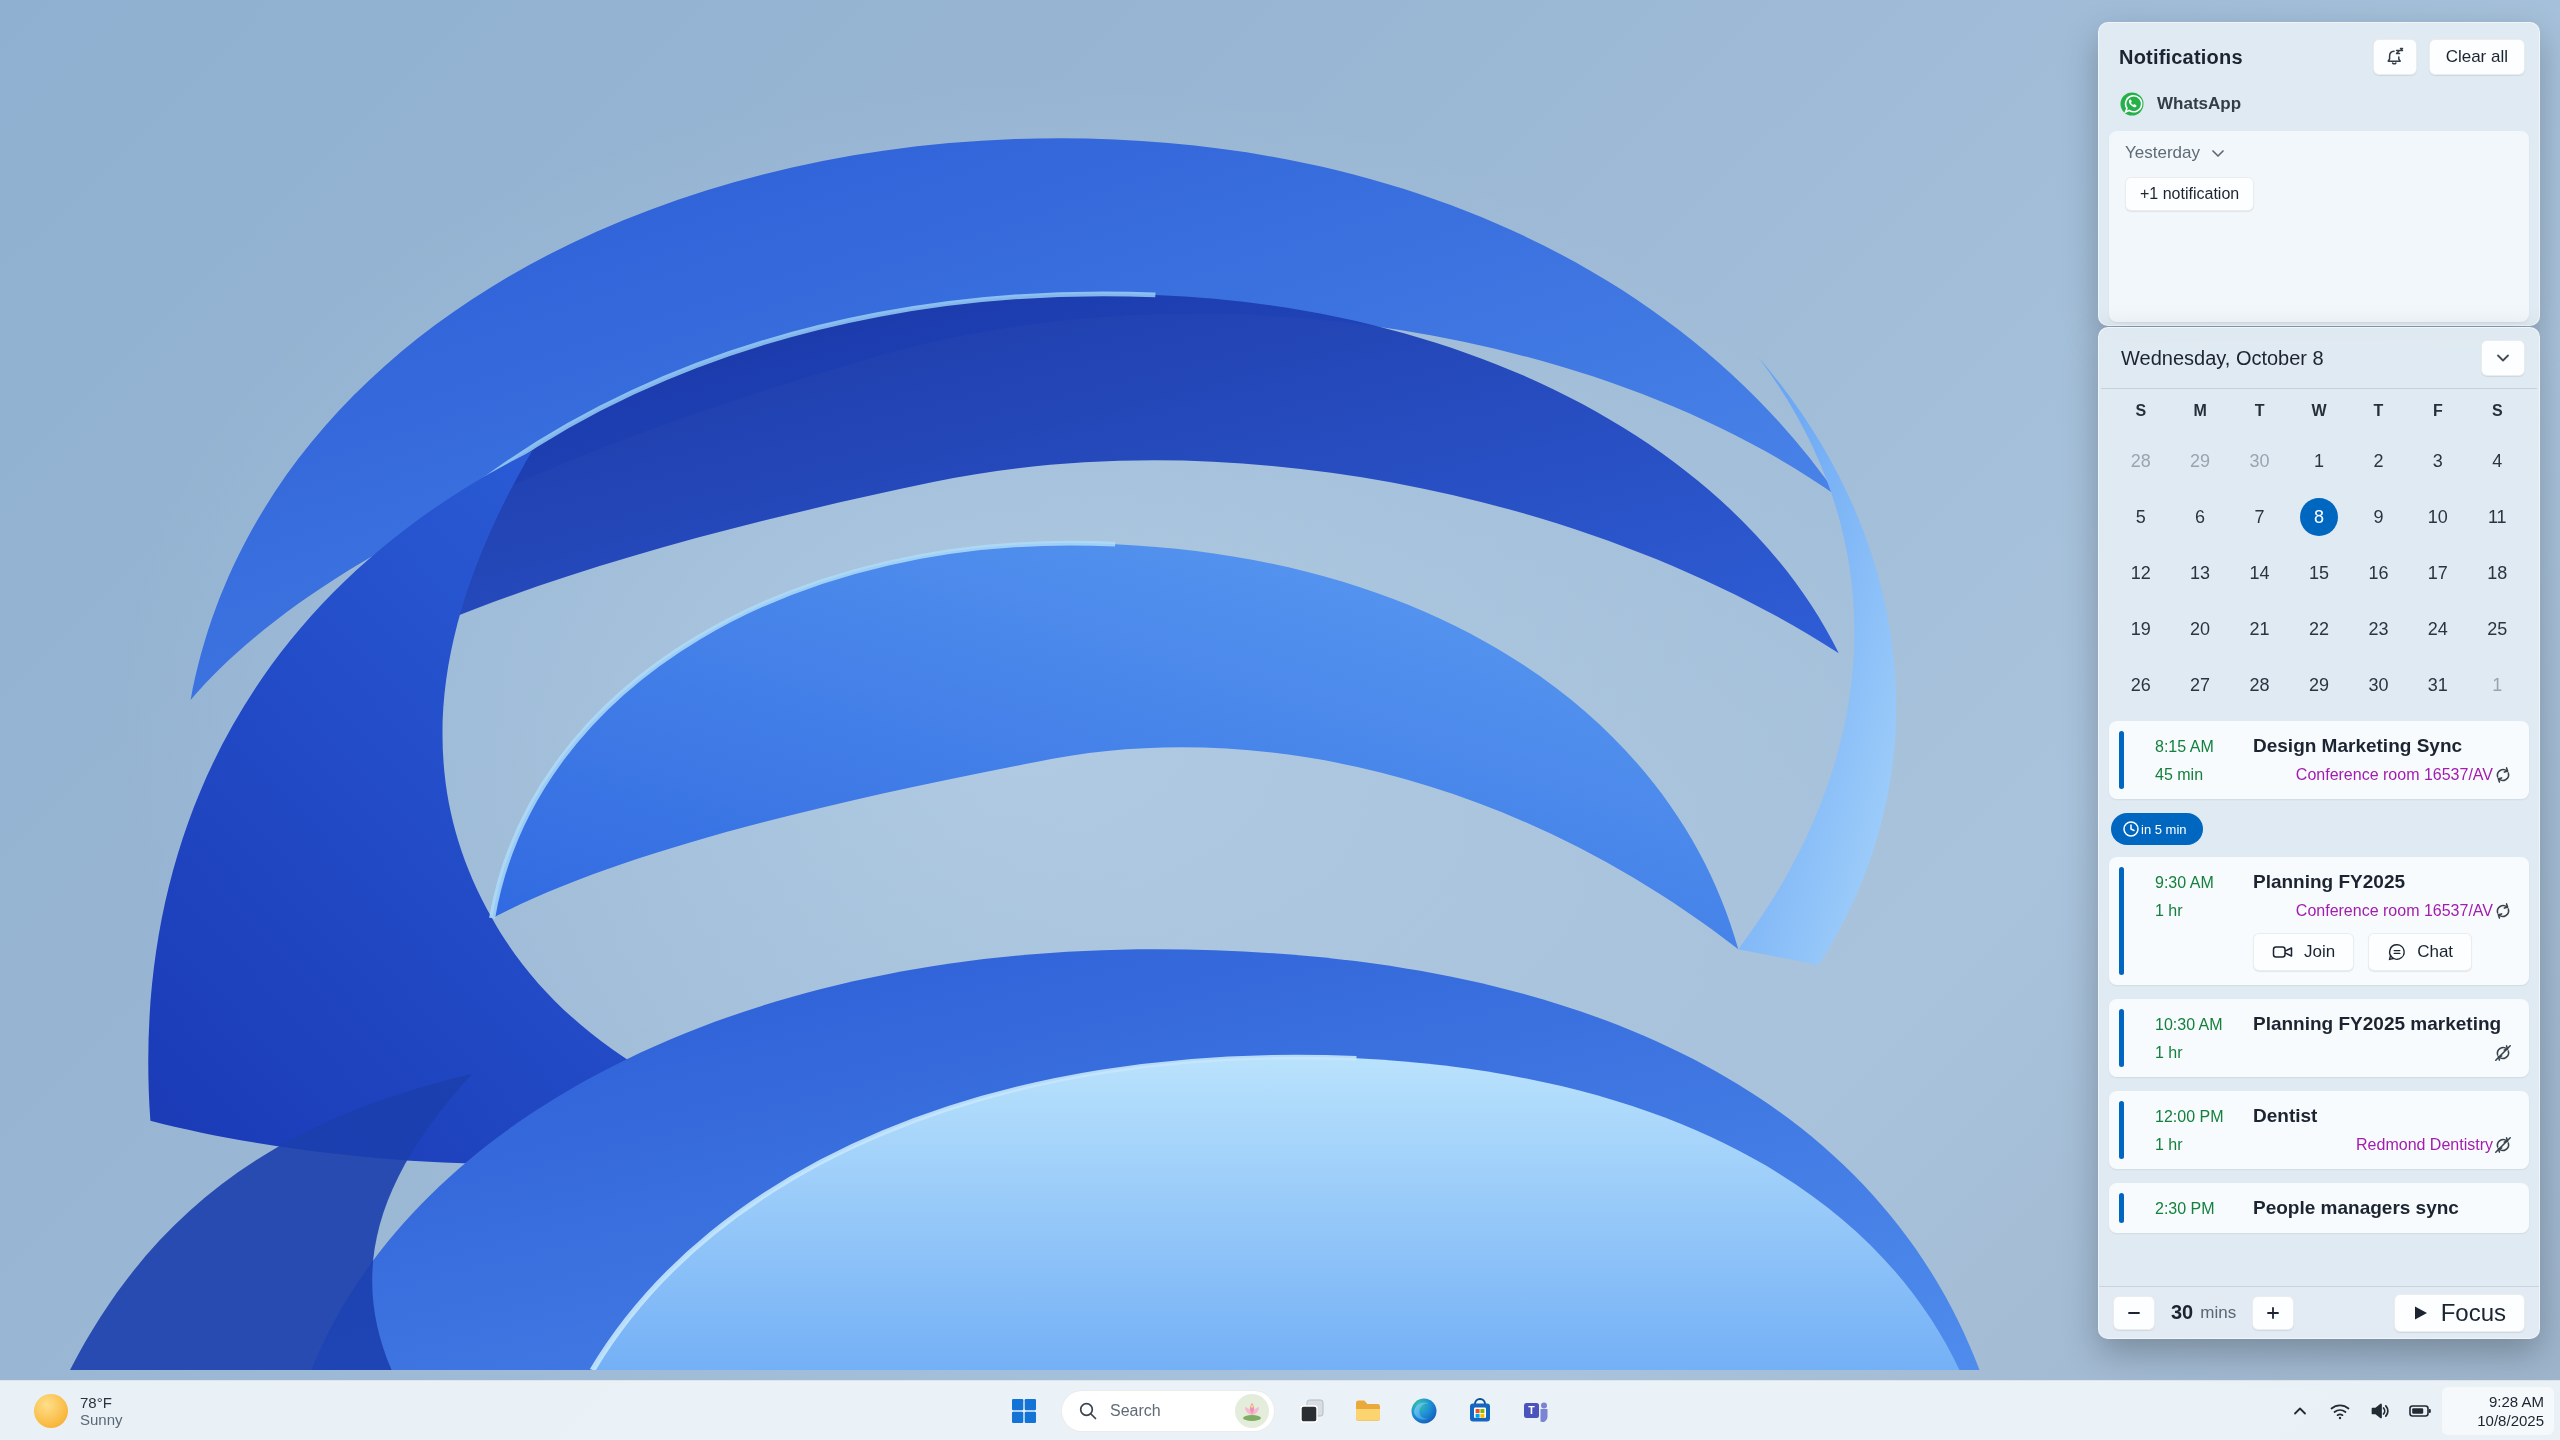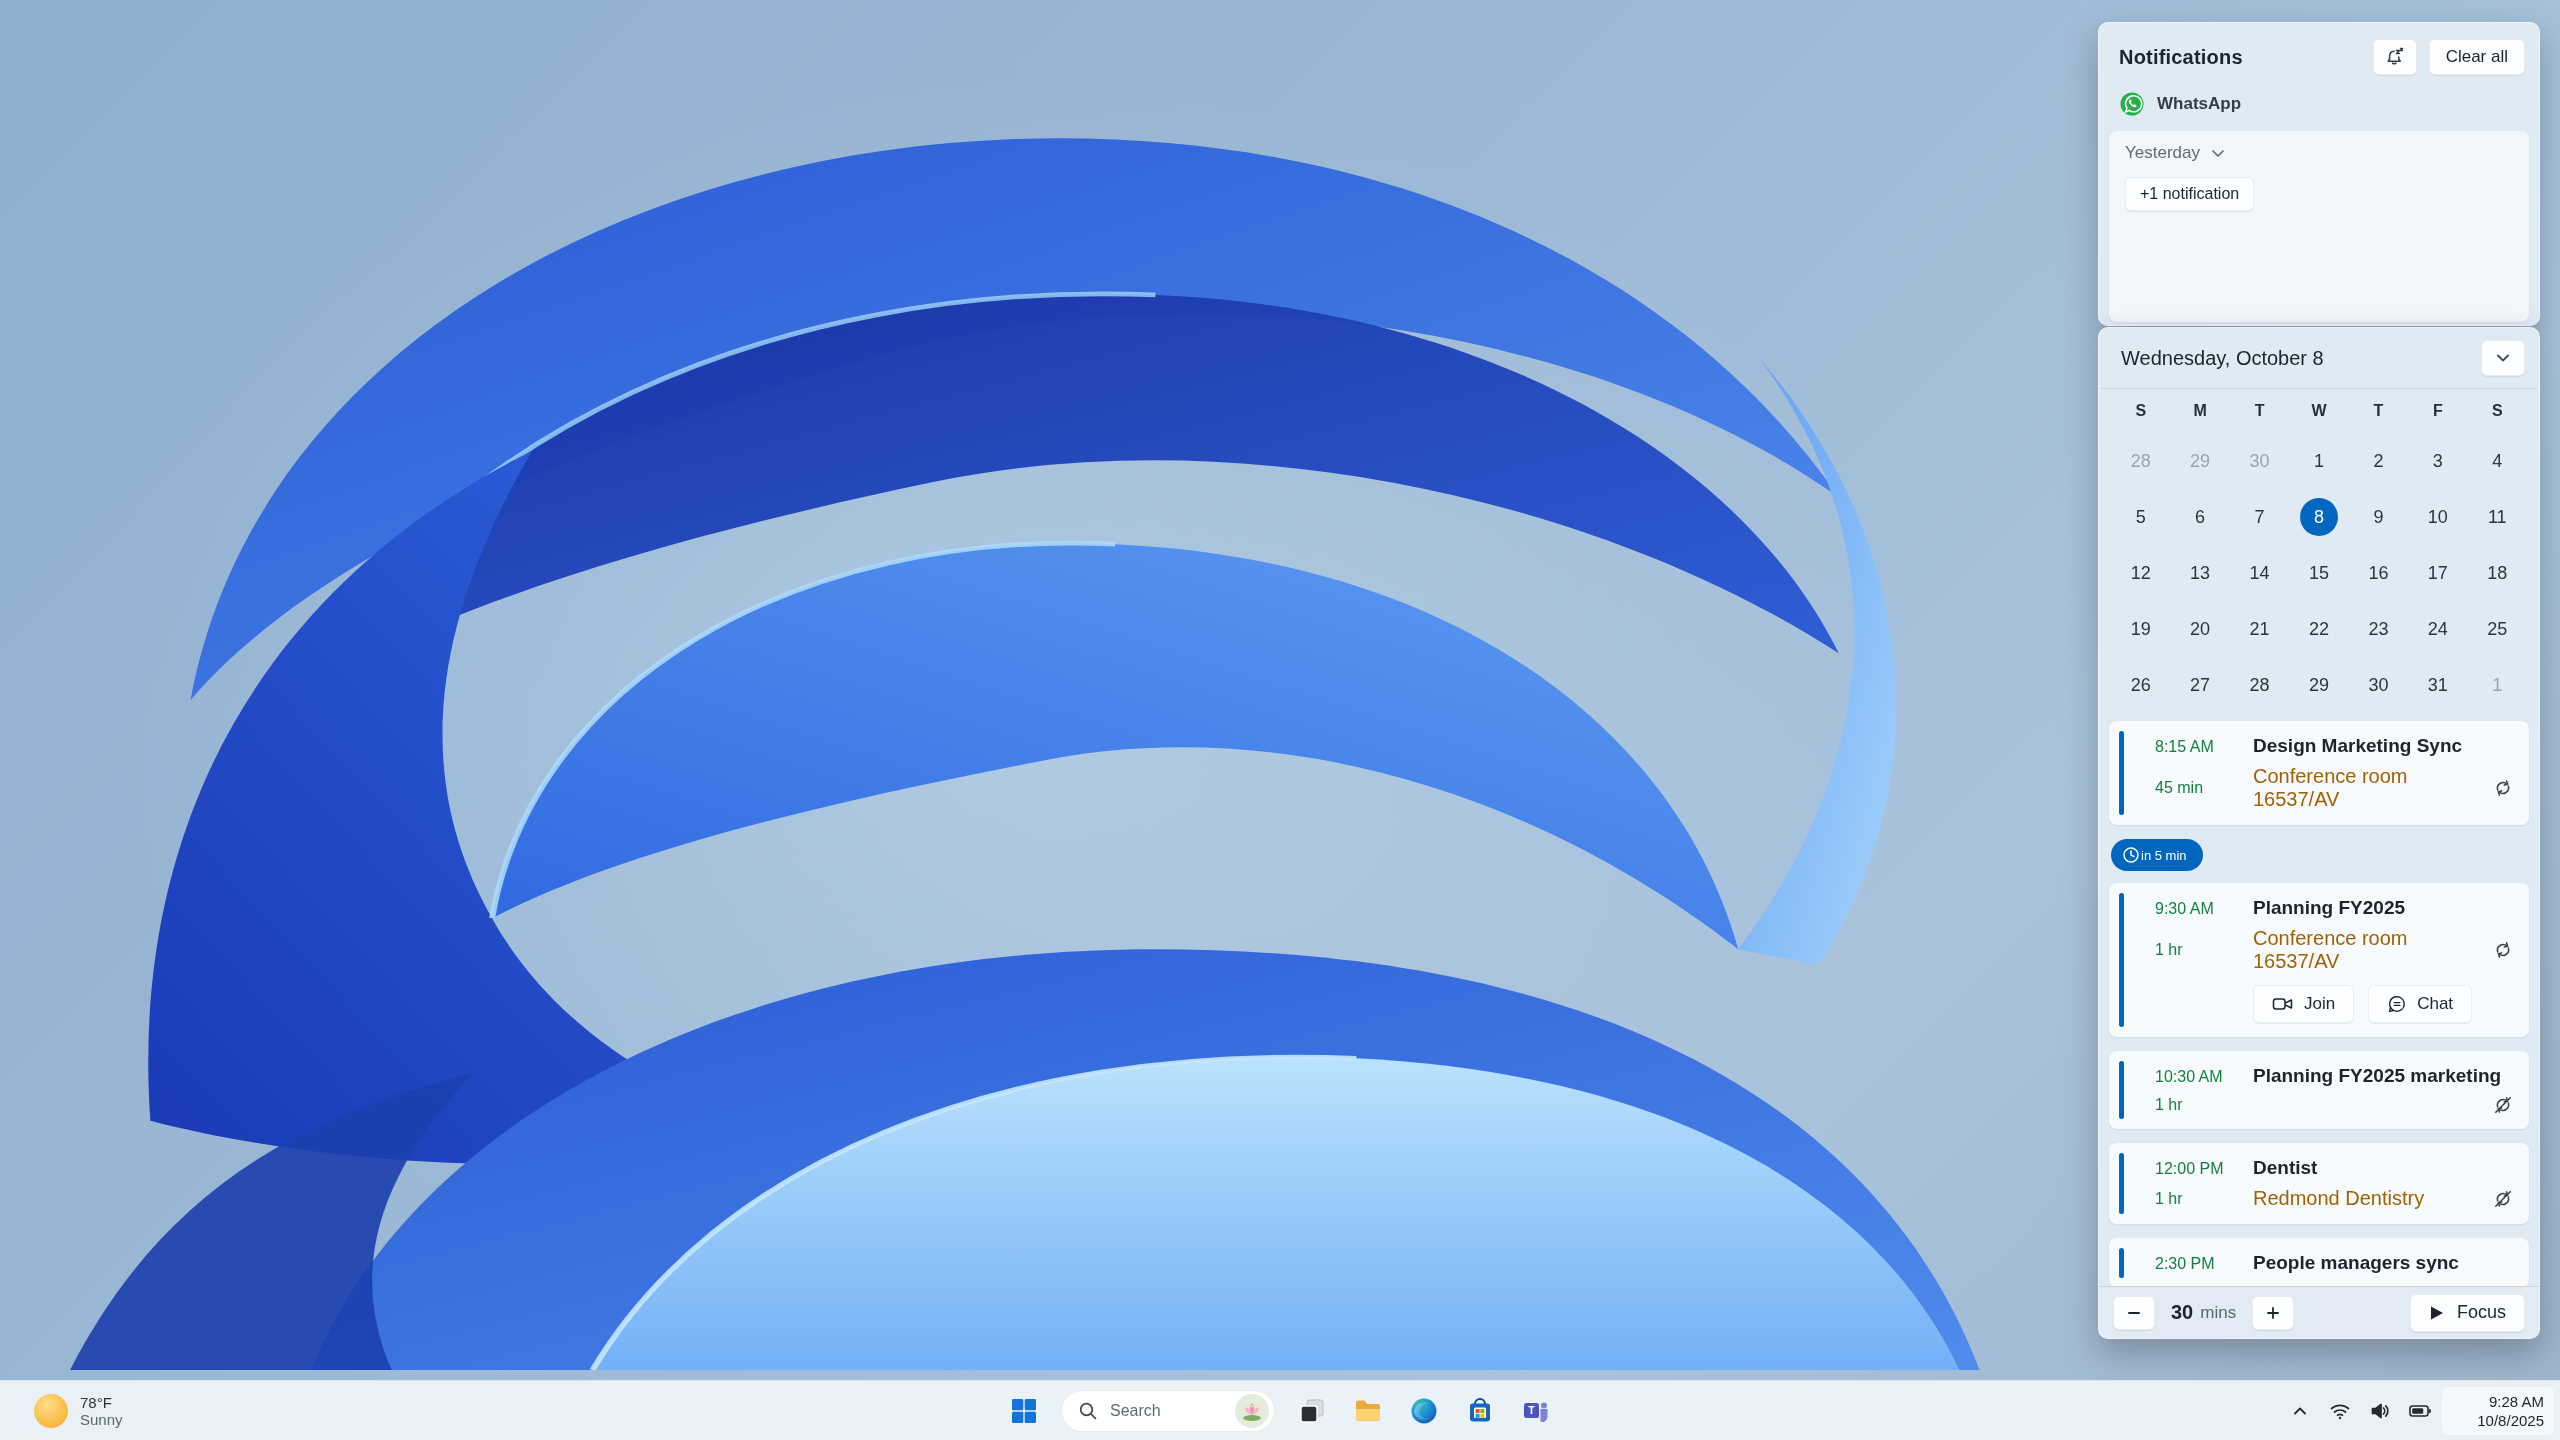--- a/index.html
+++ b/index.html
@@ -59,32 +59,32 @@
   .chip { display:inline-flex; align-items:center; gap:1px; height:32px; padding:0 16px 0 11px;
           border-radius:16px; background:var(--accent); color:#fff; font-size:13px; }
   .agenda-card { position:relative; background:rgba(252,254,255,.85); border-radius:8px;
                  box-shadow:0 1px 2px rgba(0,0,0,.07); padding:14px 16px 14px 46px; margin-bottom:14px; }
   .agenda-card::before { content:""; position:absolute; left:10px; top:10px; bottom:10px; width:5px;
                  border-radius:3px; background:var(--accent); }
   .a-row1 { display:flex; align-items:baseline; }
   .a-row2 { display:flex; align-items:center; margin-top:8px; }
   .a-time { flex:none; width:98px; font-size:16px; color:#15803d; }
   .a-title { font-size:19px; font-weight:700; color:#1b2430; }
-  .a-loc { flex:1; font-size:20px; color:#a16207; }
+  .a-loc { flex:1; font-size:16px; color:#a21caf;text-align:right; }
   .a-ic { margin-left:auto; color:#39434d; display:flex; }
   .a-actions { display:flex; gap:14px; margin-top:12px; margin-left:98px; }
   .pill-btn { height:38px; padding:0 18px; font-size:17px; border-radius:6px; }
 
   
   .focus-bar { height:52px; border-top:1px solid rgba(20,40,60,.12); display:flex; align-items:center;
                padding:0 14px; background:rgba(226,235,243,.9); }
   .sq-btn { width:42px; height:34px; font-size:20px; }
   .mins-val { font-size:20px; font-weight:700; margin:0 7px 0 16px; }
   .mins-unit { font-size:17px; color:#5a6774; }
-  .focus-btn { margin-left:auto; height:38px; padding:0 18px; font-size:18px; gap:13px; }
+  .focus-btn { margin-left:auto; height:38px; padding:0 18px; font-size:24px; gap:13px; }
 
   
   .taskbar { position:absolute; left:0; right:0; bottom:0; height:60px;
              background:rgba(238,244,249,.94); border-top:1px solid rgba(0,0,0,.05);
              display:flex; align-items:center; }
   .weather { position:absolute; left:26px; display:flex; align-items:center; gap:12px; height:52px; padding:0 8px; border-radius:6px; }
   .sun { width:34px; height:34px; border-radius:50%; background:radial-gradient(circle at 38% 32%,#ffdf8a,#f9b73e 70%,#f0a322); }
   .w-temp { font-size:15px; color:#2a333c; }
   .w-cond { font-size:15px; color:#5a6774; }
   .tb-center { position:absolute; left:50%; transform:translateX(-50%); display:flex; align-items:center; gap:10px; }

